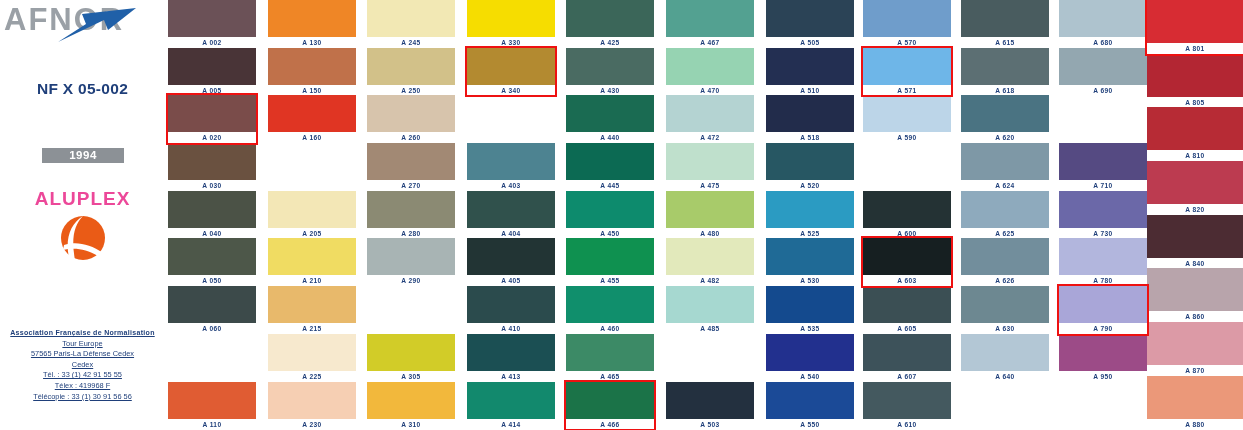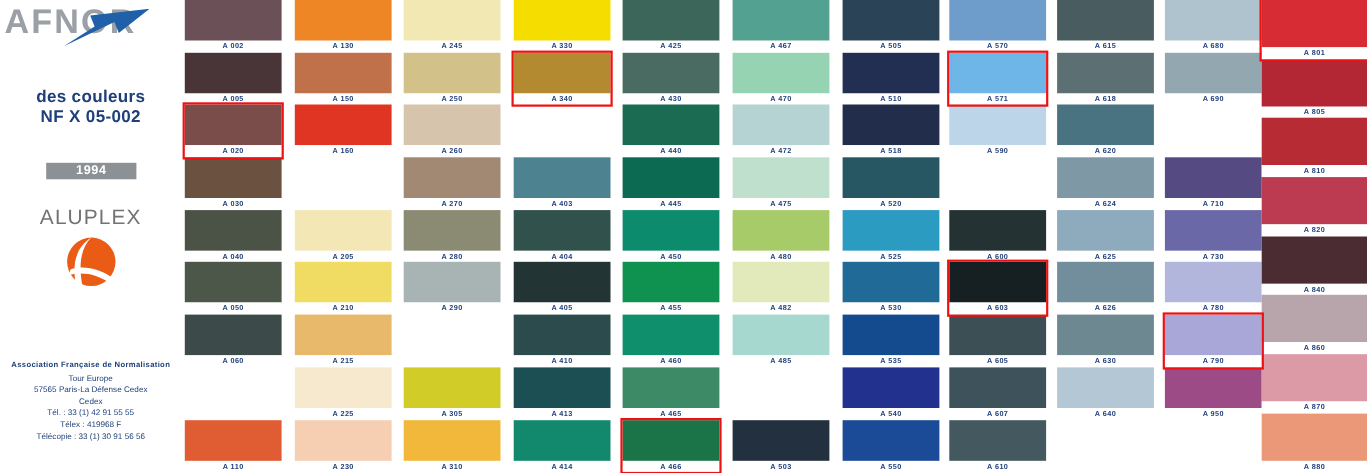--- a/index.html
+++ b/index.html
@@ -34,30 +34,30 @@
     letter-spacing:0.3px;
   }
   #year-badge{
     position:absolute;left:42px;top:148px;width:82px;height:15px;
     background:#8c9196;color:#ffffff;font-weight:bold;font-size:11.5px;
     text-align:center;line-height:15px;letter-spacing:0.5px;
   }
 
   #aluplex-block{position:absolute;left:0;top:188px;width:165px;text-align:center;}
   #aluplex-name{
-    font-weight:normal;font-size:19px;letter-spacing:1px;color:#737373;line-height:21px;
+    font-weight:bold;font-size:19px;letter-spacing:1px;color:#ec4899;line-height:21px;
   }
   #aluplex-sub{
     font-size:13.5px;letter-spacing:2.2px;color:#7d7d7d;line-height:15px;
   }
   #aluplex-mark{position:relative;width:46px;height:46px;margin:6px auto 0;}
 
   #contact-block{
     position:absolute;left:0;top:328px;width:165px;text-align:center;
-    color:#1f3f7a;font-size:7px;line-height:10.6px;font-weight:bold;
+    color:#1f3f7a;font-size:7px;line-height:10.6px;font-weight:bold;text-decoration:underline;
   }
   #contact-block .org{letter-spacing:0.3px;}
   #contact-block .line{font-weight:normal;font-size:7.4px;}
 
   
   #grid{
     position:absolute;left:166px;top:0;width:1077px;height:430px;
   }
   .col{
     position:absolute;top:0;width:88px;
@@ -92,21 +92,20 @@
   <div id="left-panel">
 
     <div id="afnor-logo">
       <div id="afnor-wordmark">AFNOR</div>
       <svg id="afnor-arrow" width="82" height="36" viewBox="0 0 82 36">
         <path d="M2 34 L30 16 L26 6 L80 0 L52 22 L48 12 Z" fill="#2060a8"></path>
       </svg>
     </div>
 
     <div id="catalogue-title">
-      <div>des couleurs</div>
       <div>NF X 05-002</div>
     </div>
 
     <div id="year-badge">1994</div>
 
     <div id="aluplex-block">
       <div id="aluplex-name">ALUPLEX</div>
       <svg id="aluplex-mark" viewBox="0 0 46 46">
         <path d="M23 1 A22 22 0 0 1 23 45 A22 22 0 0 1 23 1 Z" fill="#ea5b16"></path>
         <path d="M23 1 C14 10 11 24 15 45 L9 43 C5 24 10 9 23 1 Z" fill="#ffffff"></path>

